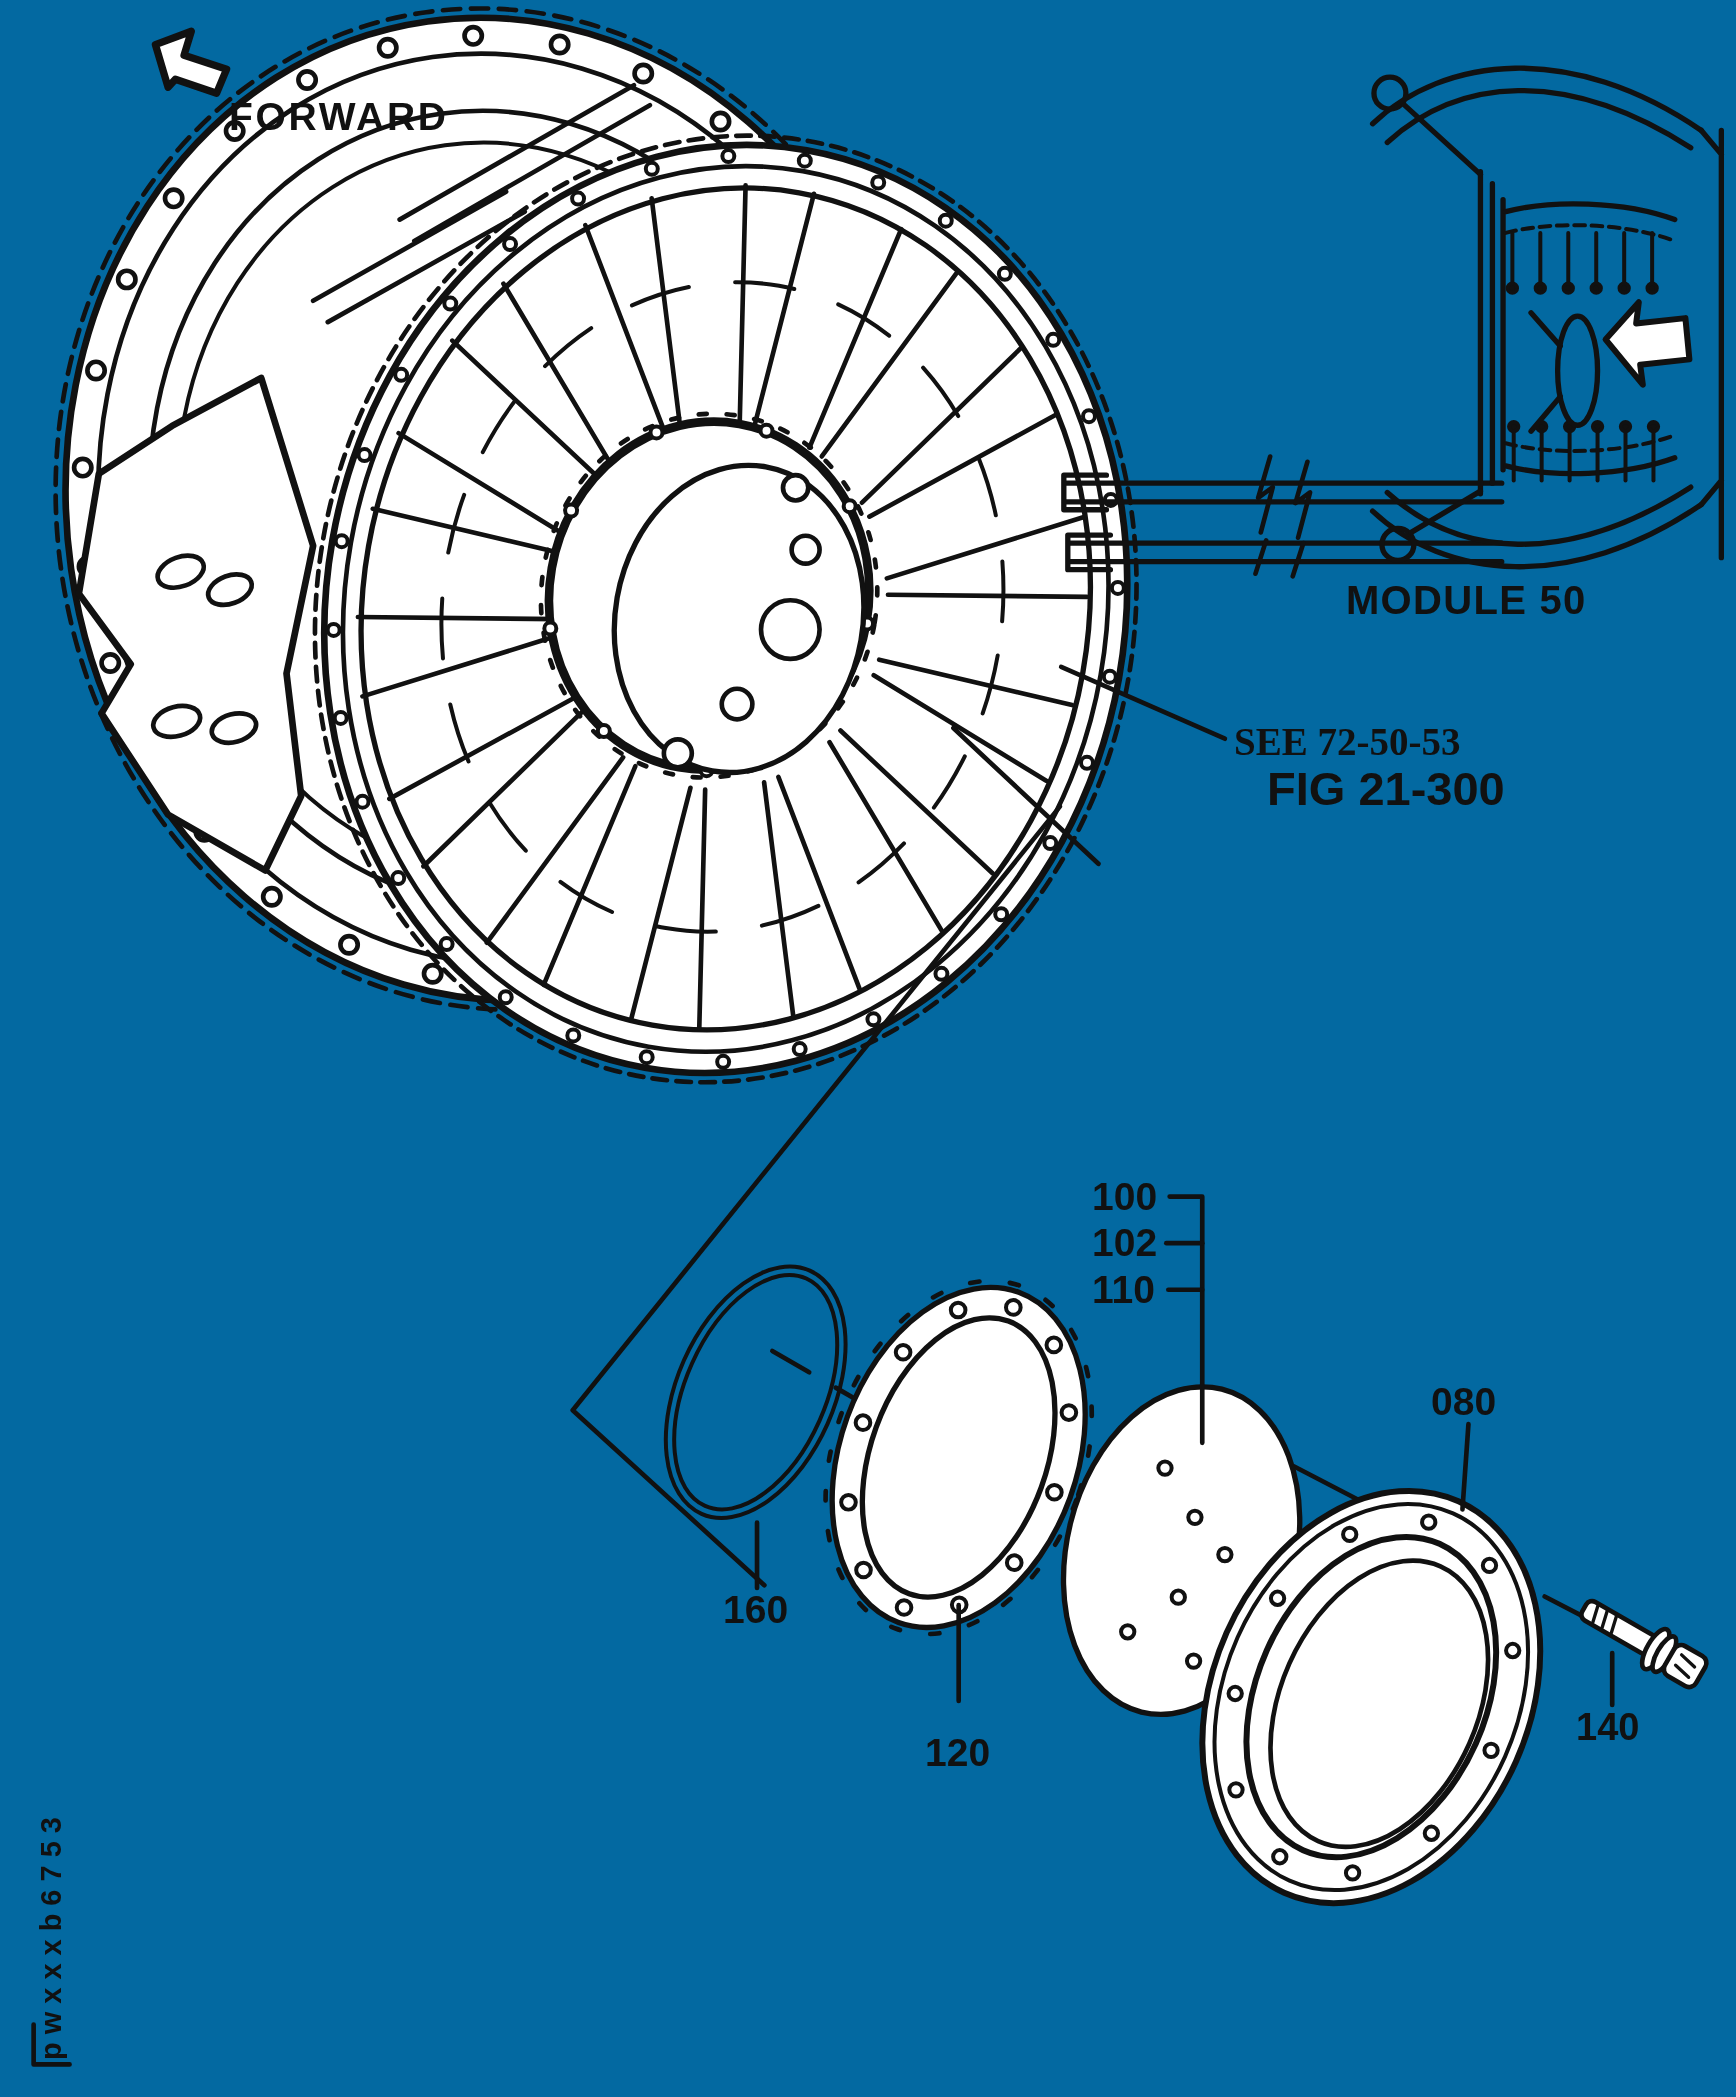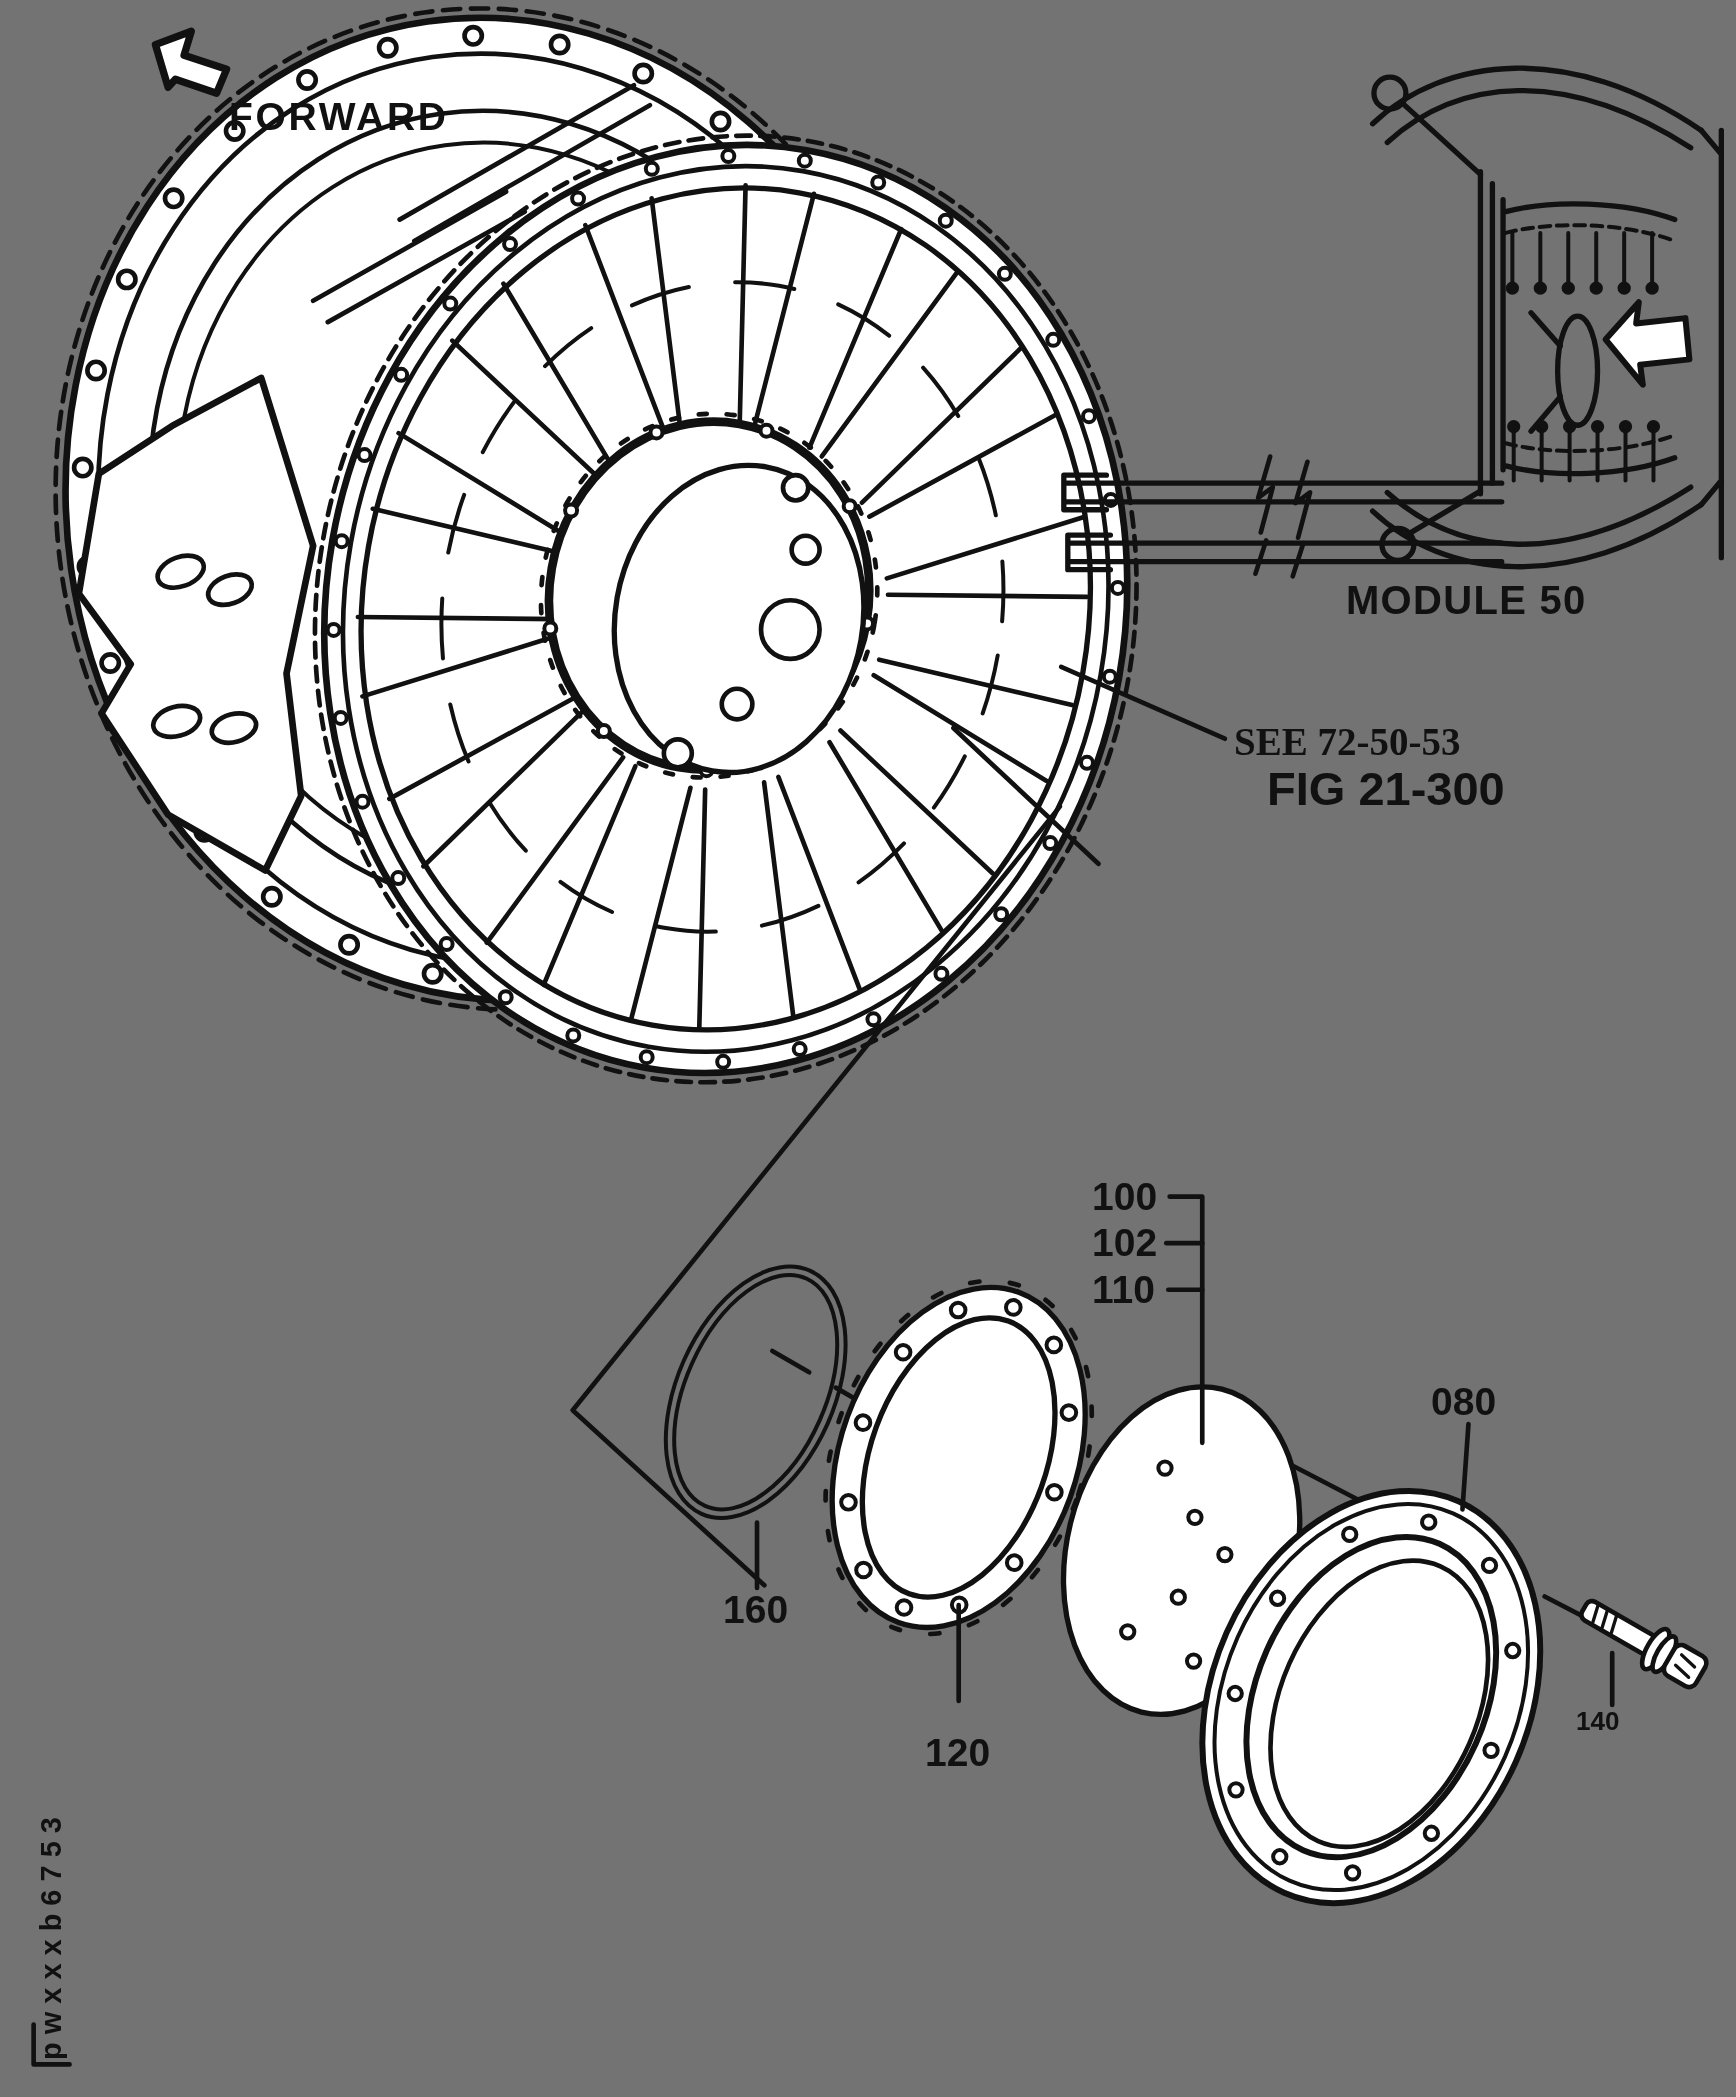--- a/index.html
+++ b/index.html
@@ -1,19 +1,19 @@
 <!DOCTYPE html>
 <html style="font-size:10.7px"><head>
 <meta charset="utf-8">
 <style>
   html,body{margin:0;padding:0;background:#e8e8e8;}
   .stage{
     position:relative;
     width:1737px;height:2097px;
-    background:#737373;
+    background:#0369a1;
     font-family:"Liberation Sans", sans-serif;
     color:#111;
     overflow:hidden;
   }
   .art{position:absolute;left:0;top:0;width:1737px;height:2097px;}
   .lbl{
     position:absolute;
     font-weight:600;
     color:#111;
     white-space:nowrap;
@@ -22,21 +22,21 @@
   .lbl-forward{left:229px;top:97px;font-size:39px;letter-spacing:2.7px;}
   .lbl-module{left:1346px;top:580px;font-size:40px;letter-spacing:1.3px;}
   .lbl-see1{left:1234px;top:722px;font-size:39px;font-family:Liberation Serif, serif;}
   .lbl-see2{left:1267px;top:765px;font-size:47px;text-align:center;}
   .lbl-c100{left:1092px;top:1177px;font-size:39px;text-align:right;}
   .lbl-c102{left:1092px;top:1223px;font-size:39px;}
   .lbl-c110{left:1092px;top:1270px;font-size:39px;}
   .lbl-c160{left:723px;top:1590px;font-size:39px;text-align:center;}
   .lbl-c120{left:925px;top:1703px;font-size:39px;margin-top:30px;}
   .lbl-c080{left:1431px;top:1382px;font-size:39px;}
-  .lbl-c140{left:1576px;top:1708px;font-size:26px;}
+  .lbl-c140{left:1576px;top:1708px;font-size:38px;}
   .lbl-watermark{
     left:37px;top:2060px;
     font-size:29px;letter-spacing:8px;font-weight:600;
     transform:rotate(-90deg);
     transform-origin:0 0;
   }
 </style>
 </head>
 <body>
 

